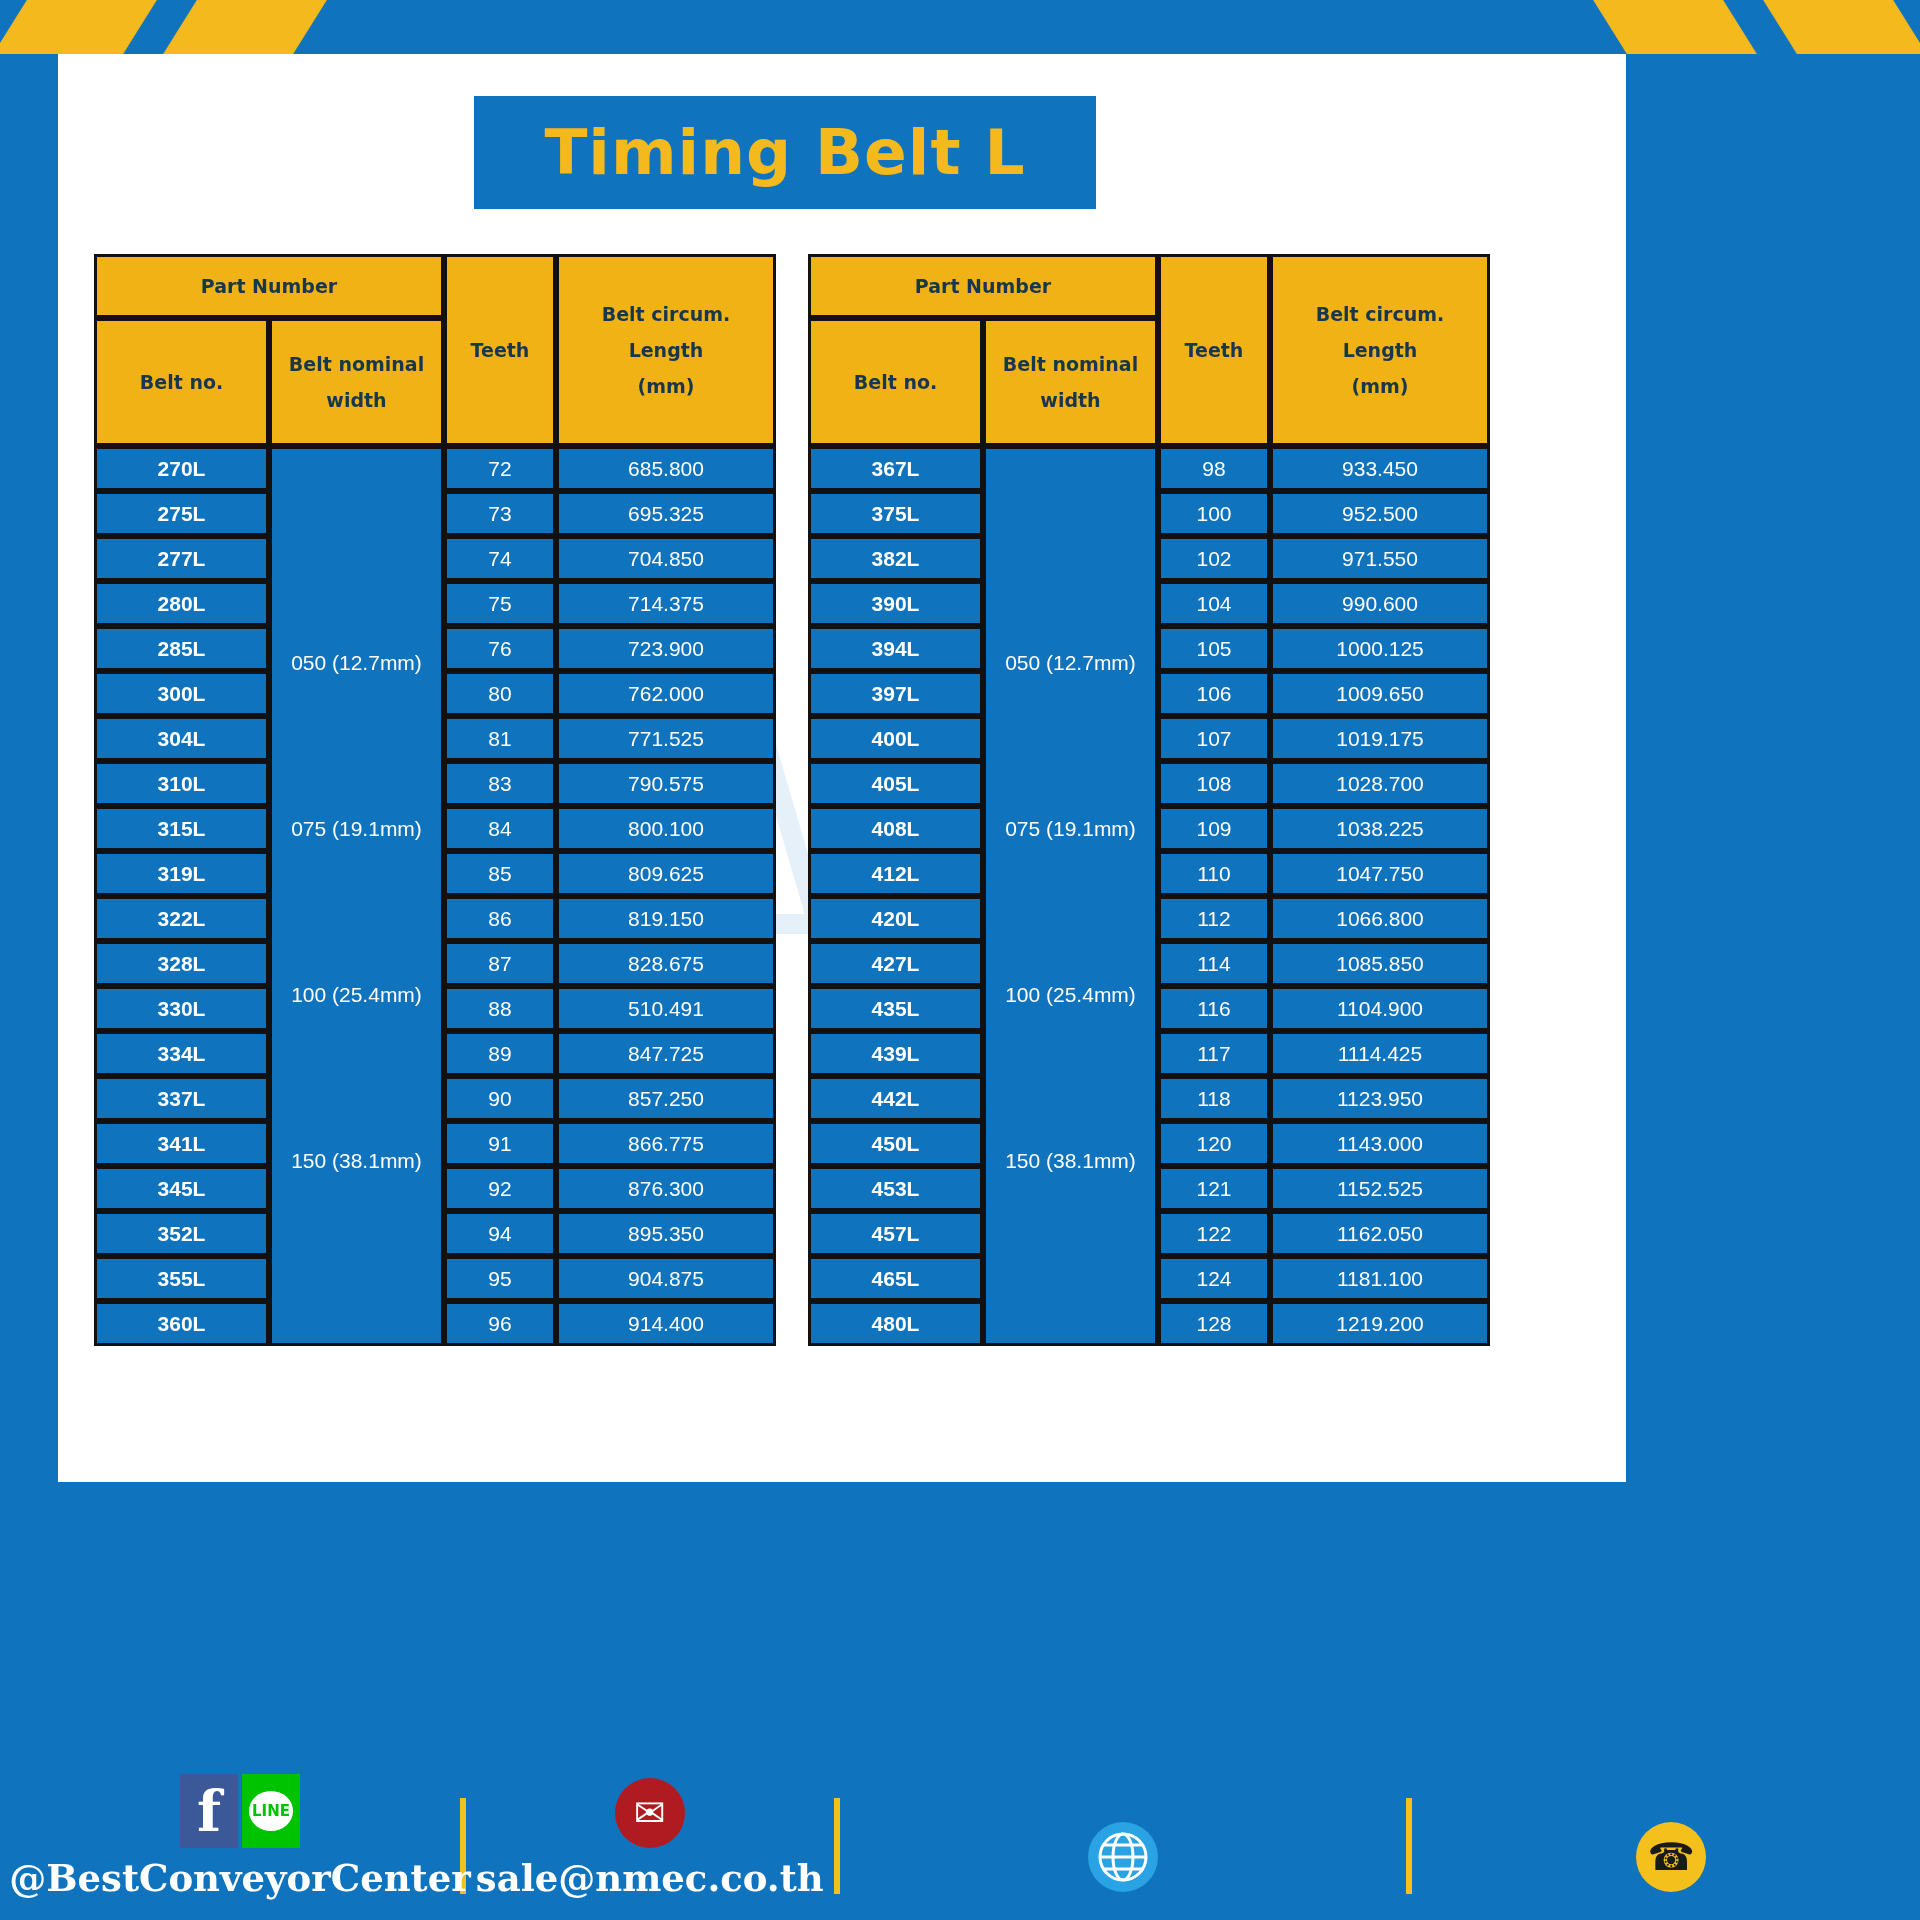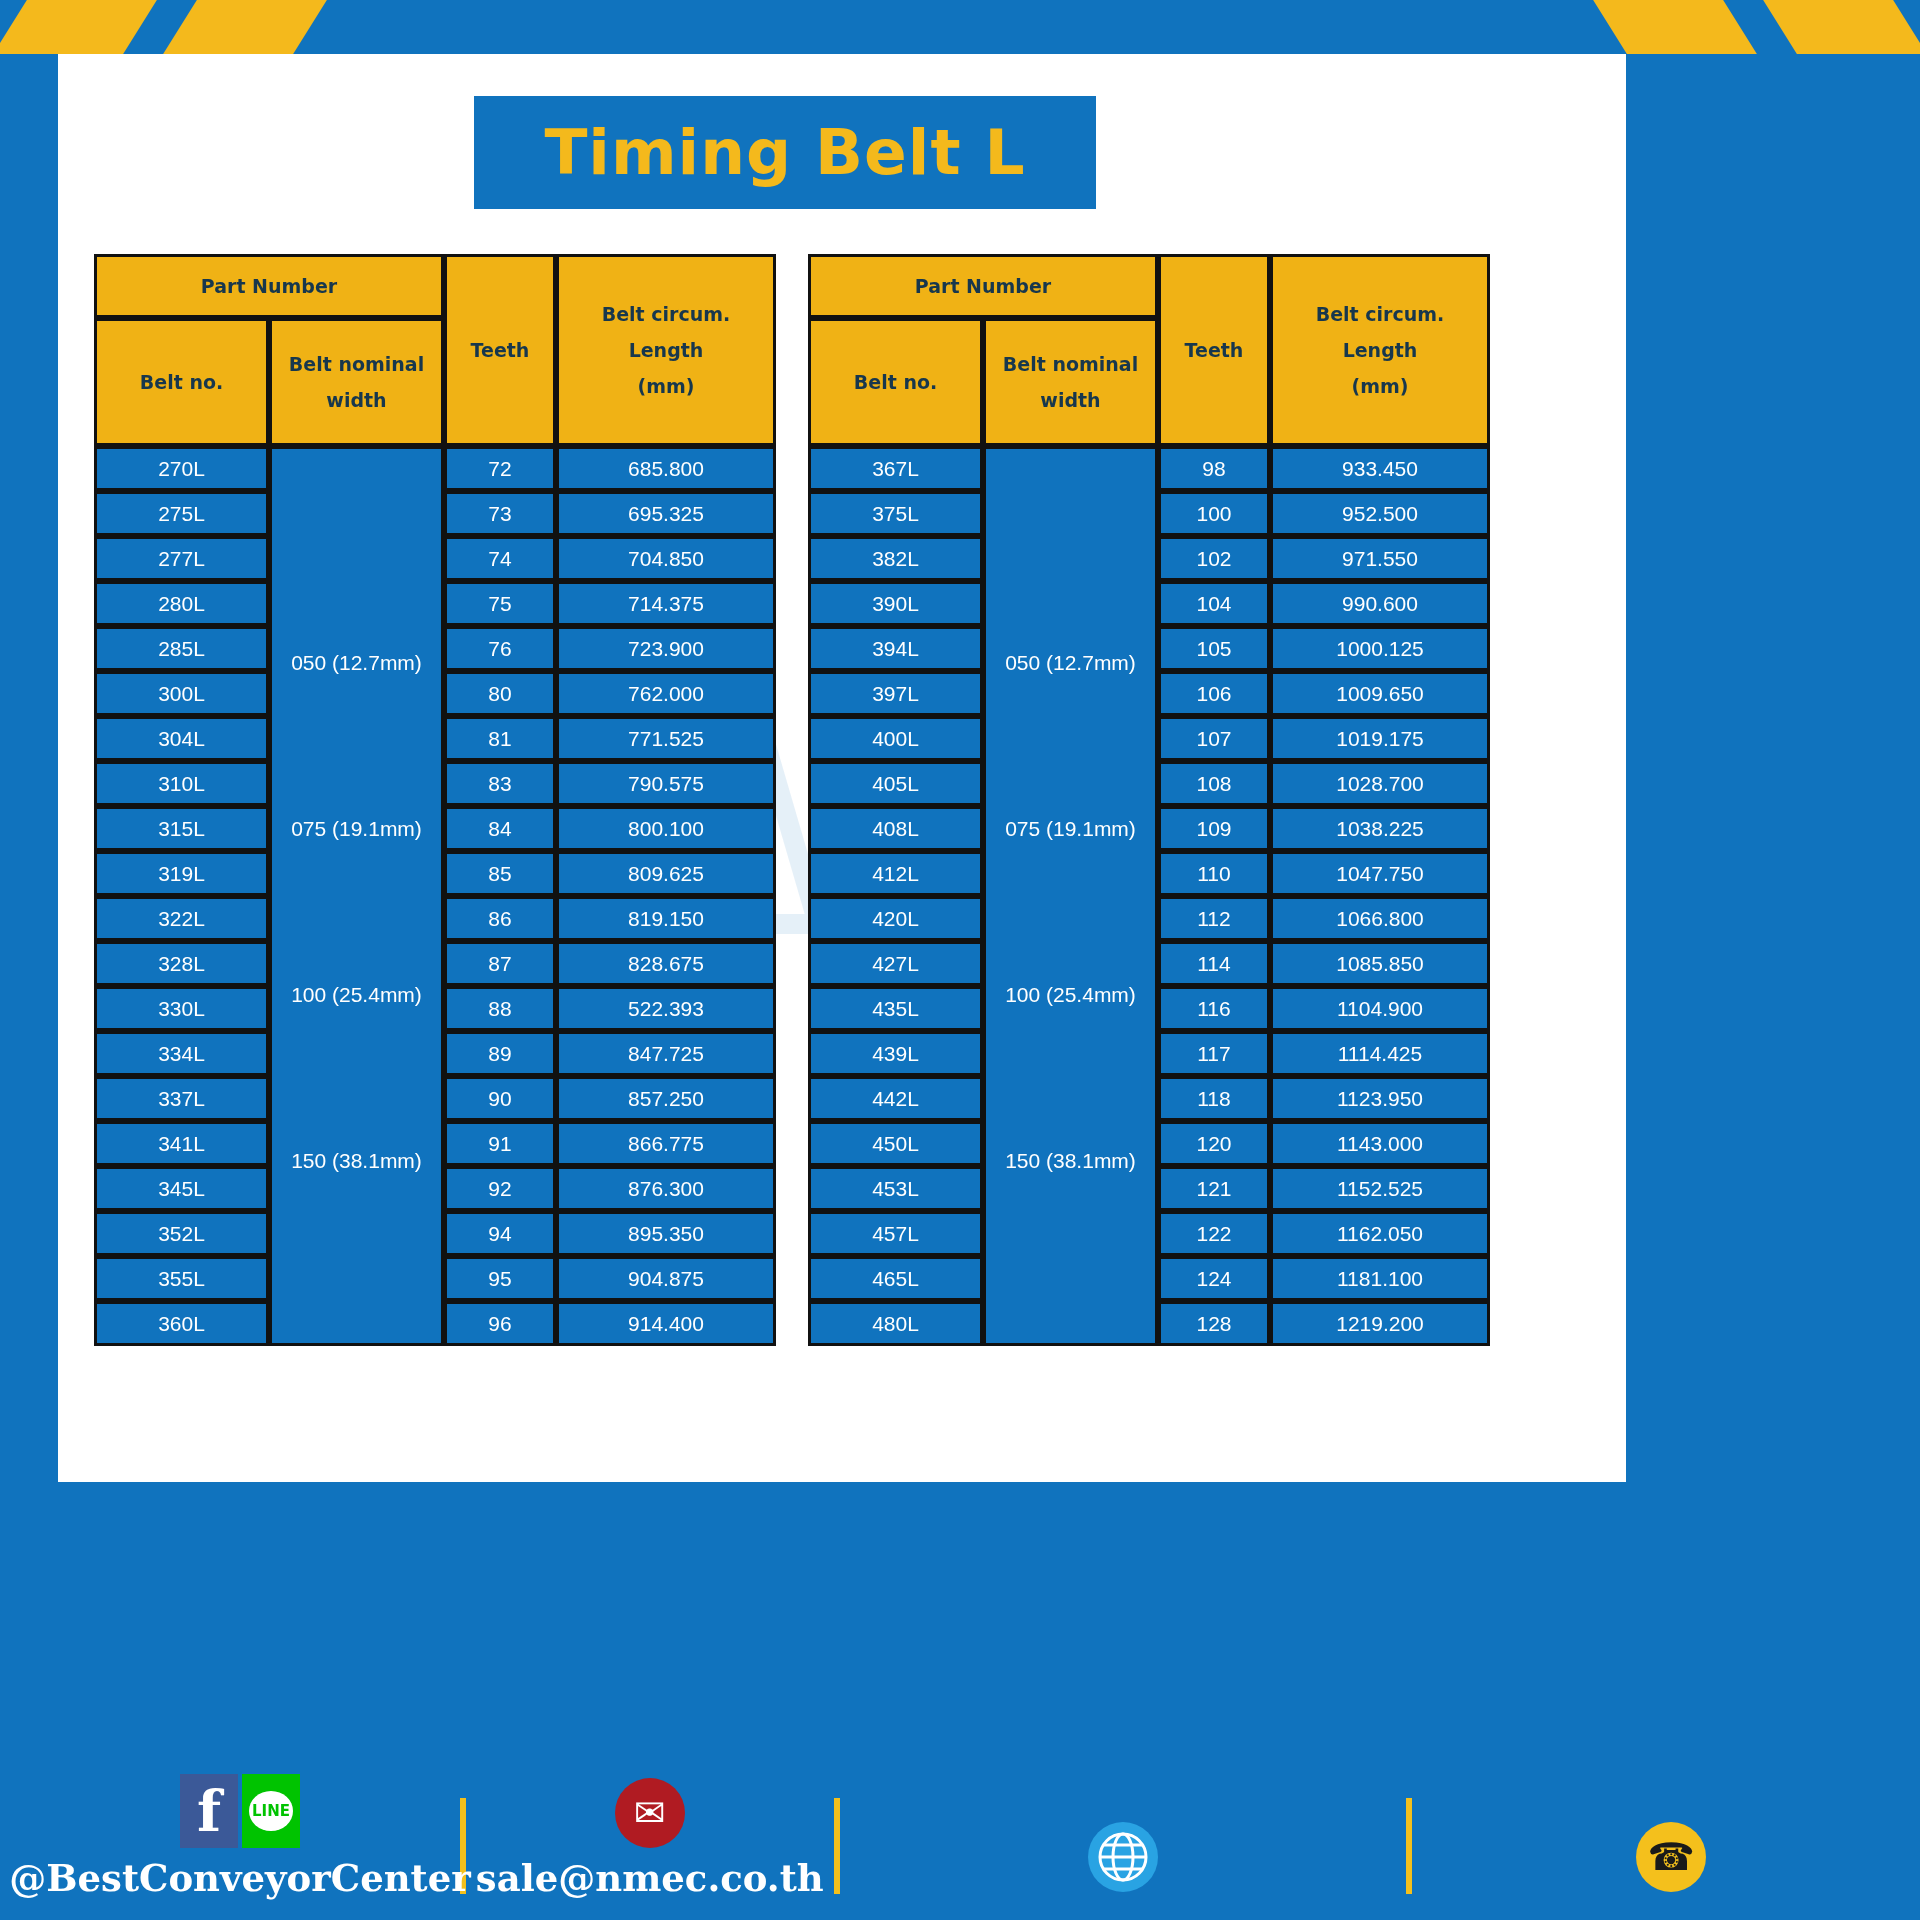--- a/index.html
+++ b/index.html
@@ -107,21 +107,21 @@
   }
   .width-list {
     display: flex;
     flex-direction: column;
     justify-content: space-around;
     height: 100%;
     padding: 130px 0 100px 0;
   }
   .width-list span { display: block; padding: 18px 0; }
 
-  .col-beltno  { width: 152px; }
+  .col-beltno  { width: 152px; font-weight: bold; }
   .col-width   { width: 198px; }
   .col-teeth   { width: 112px; }
   .col-length  { width: 220px; }
 
   th.hdr-partnumber { height: 64px; }
   th.hdr-tall { height: 128px; }
 
   
   #footer {
     position: absolute;
@@ -297,21 +297,21 @@
                 <td class="col-length">819.150</td>
               </tr>
               <tr>
                 <td class="col-beltno">328L</td>
                 <td class="col-teeth">87</td>
                 <td class="col-length">828.675</td>
               </tr>
               <tr>
                 <td class="col-beltno">330L</td>
                 <td class="col-teeth">88</td>
-                <td class="col-length">522.393</td>
+                <td class="col-length">510.491</td>
               </tr>
               <tr>
                 <td class="col-beltno">334L</td>
                 <td class="col-teeth">89</td>
                 <td class="col-length">847.725</td>
               </tr>
               <tr>
                 <td class="col-beltno">337L</td>
                 <td class="col-teeth">90</td>
                 <td class="col-length">857.250</td>

